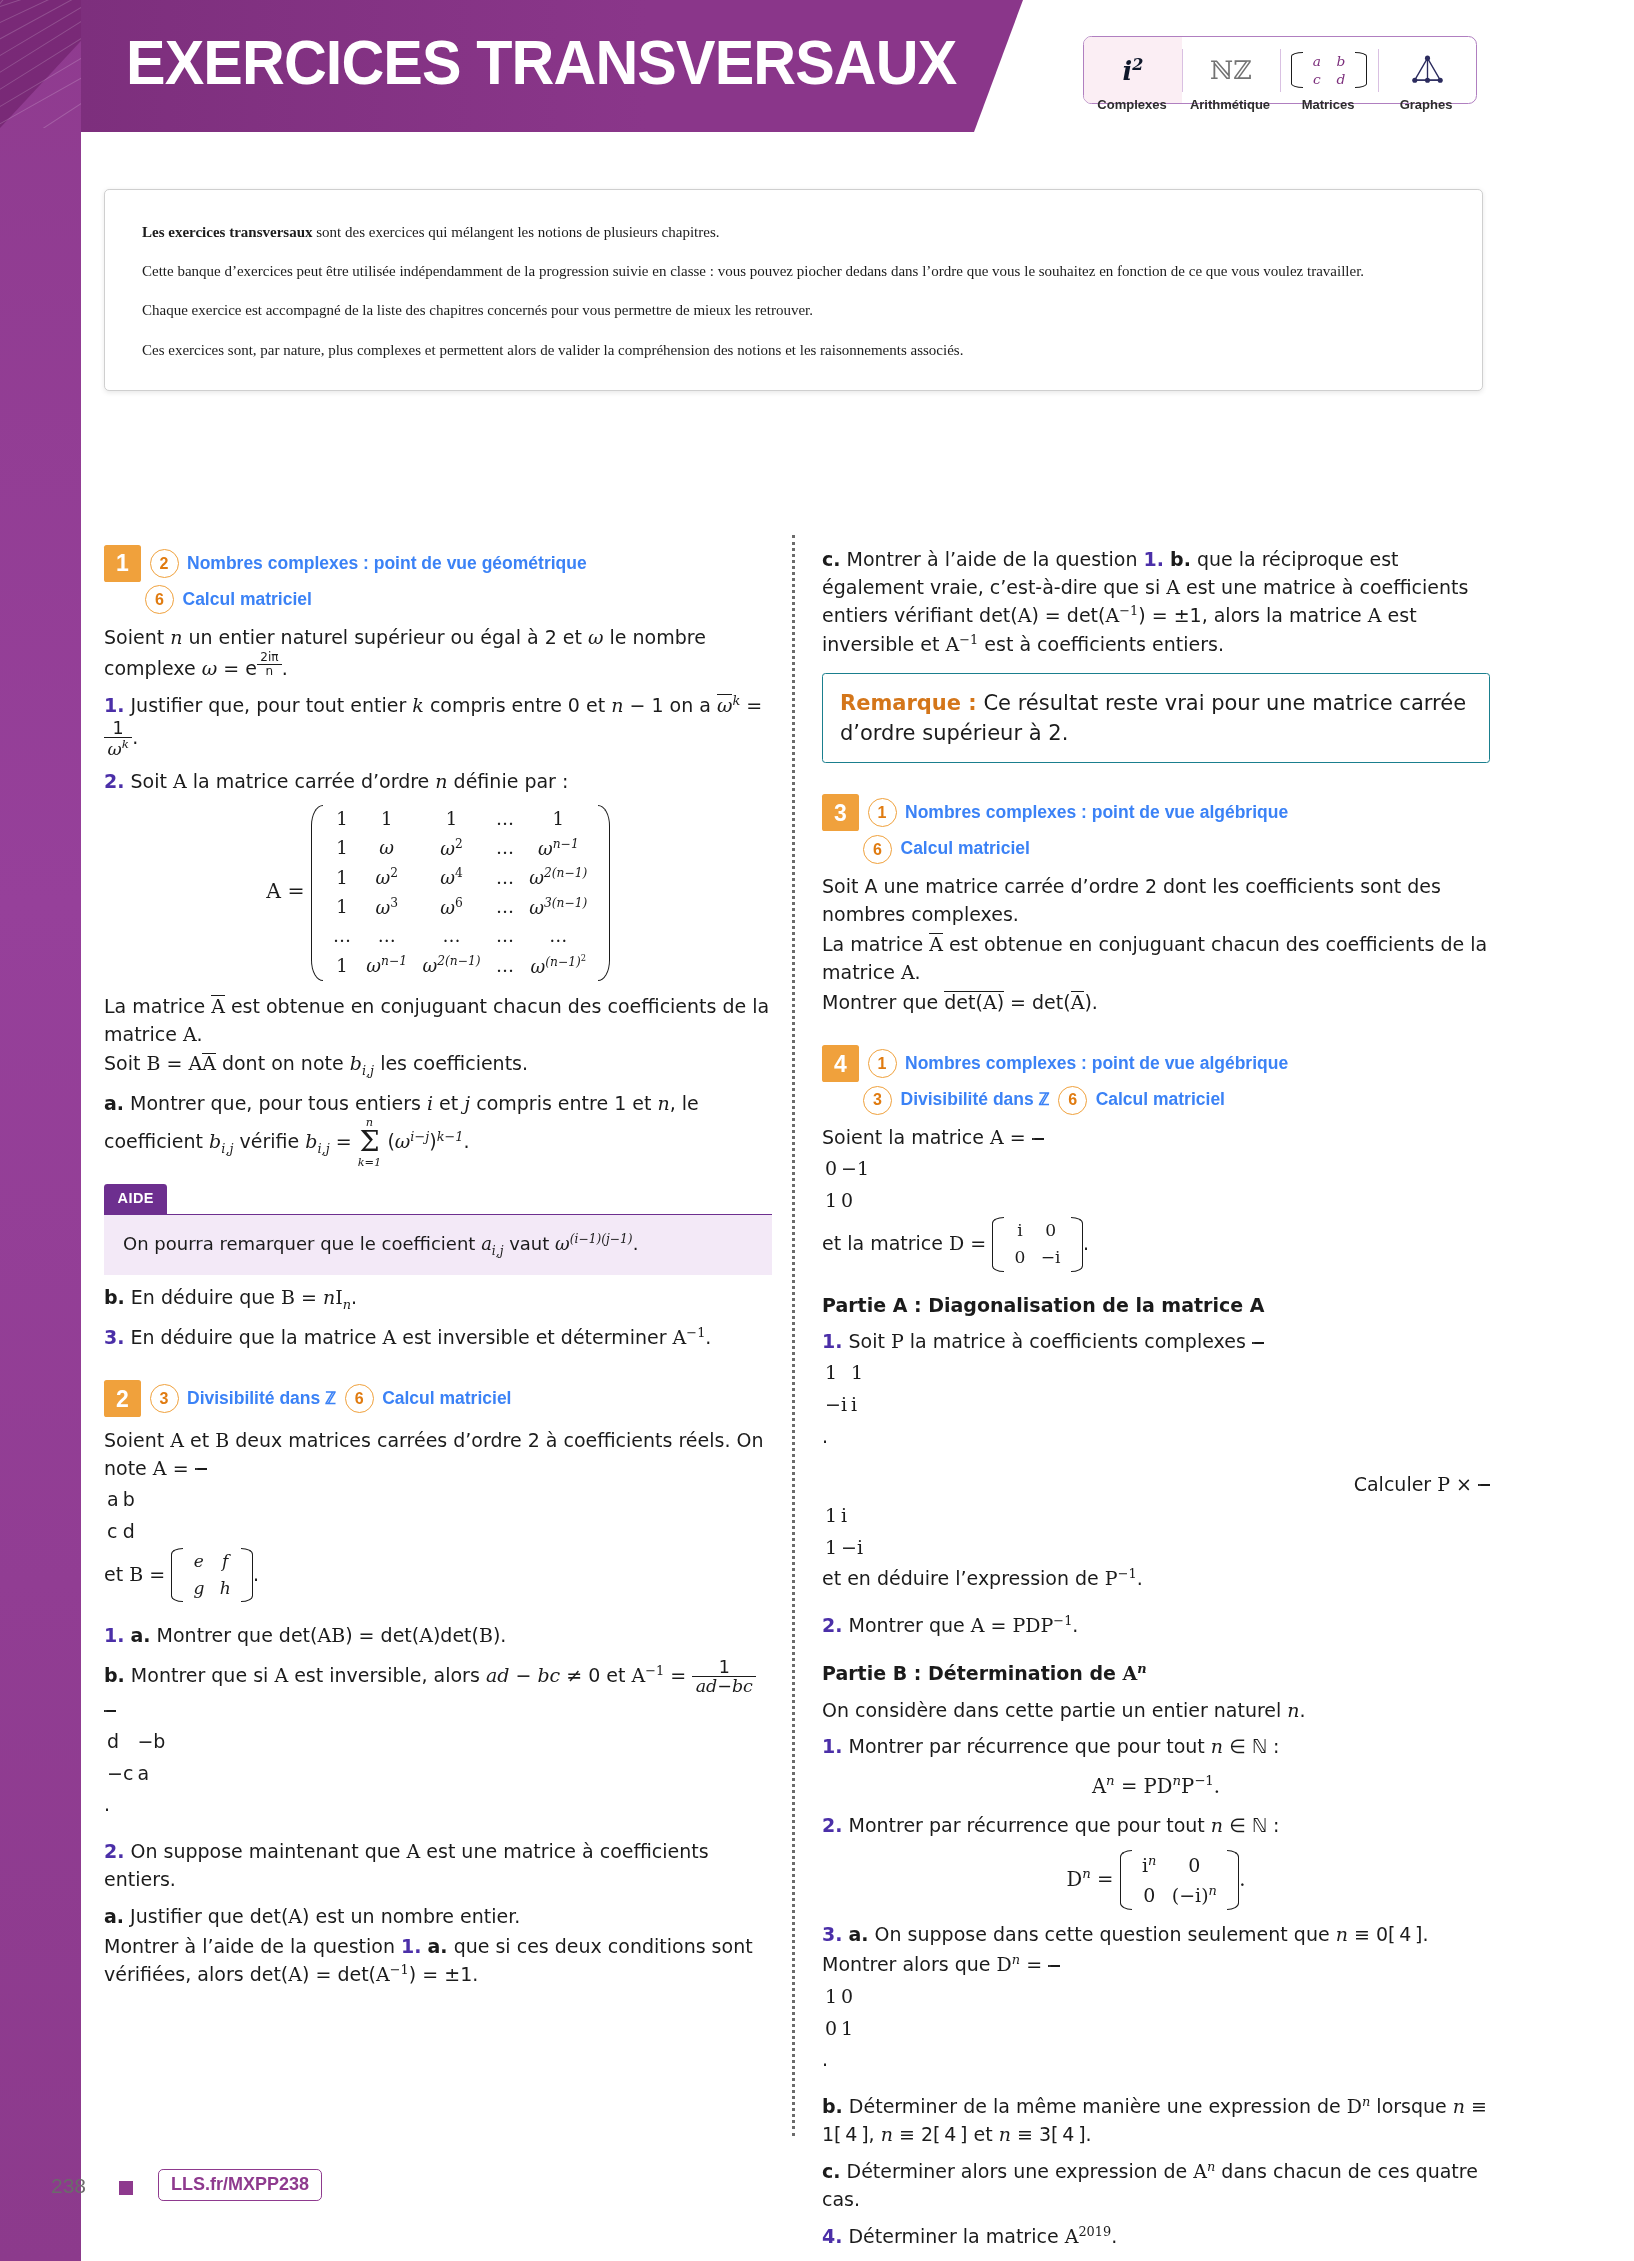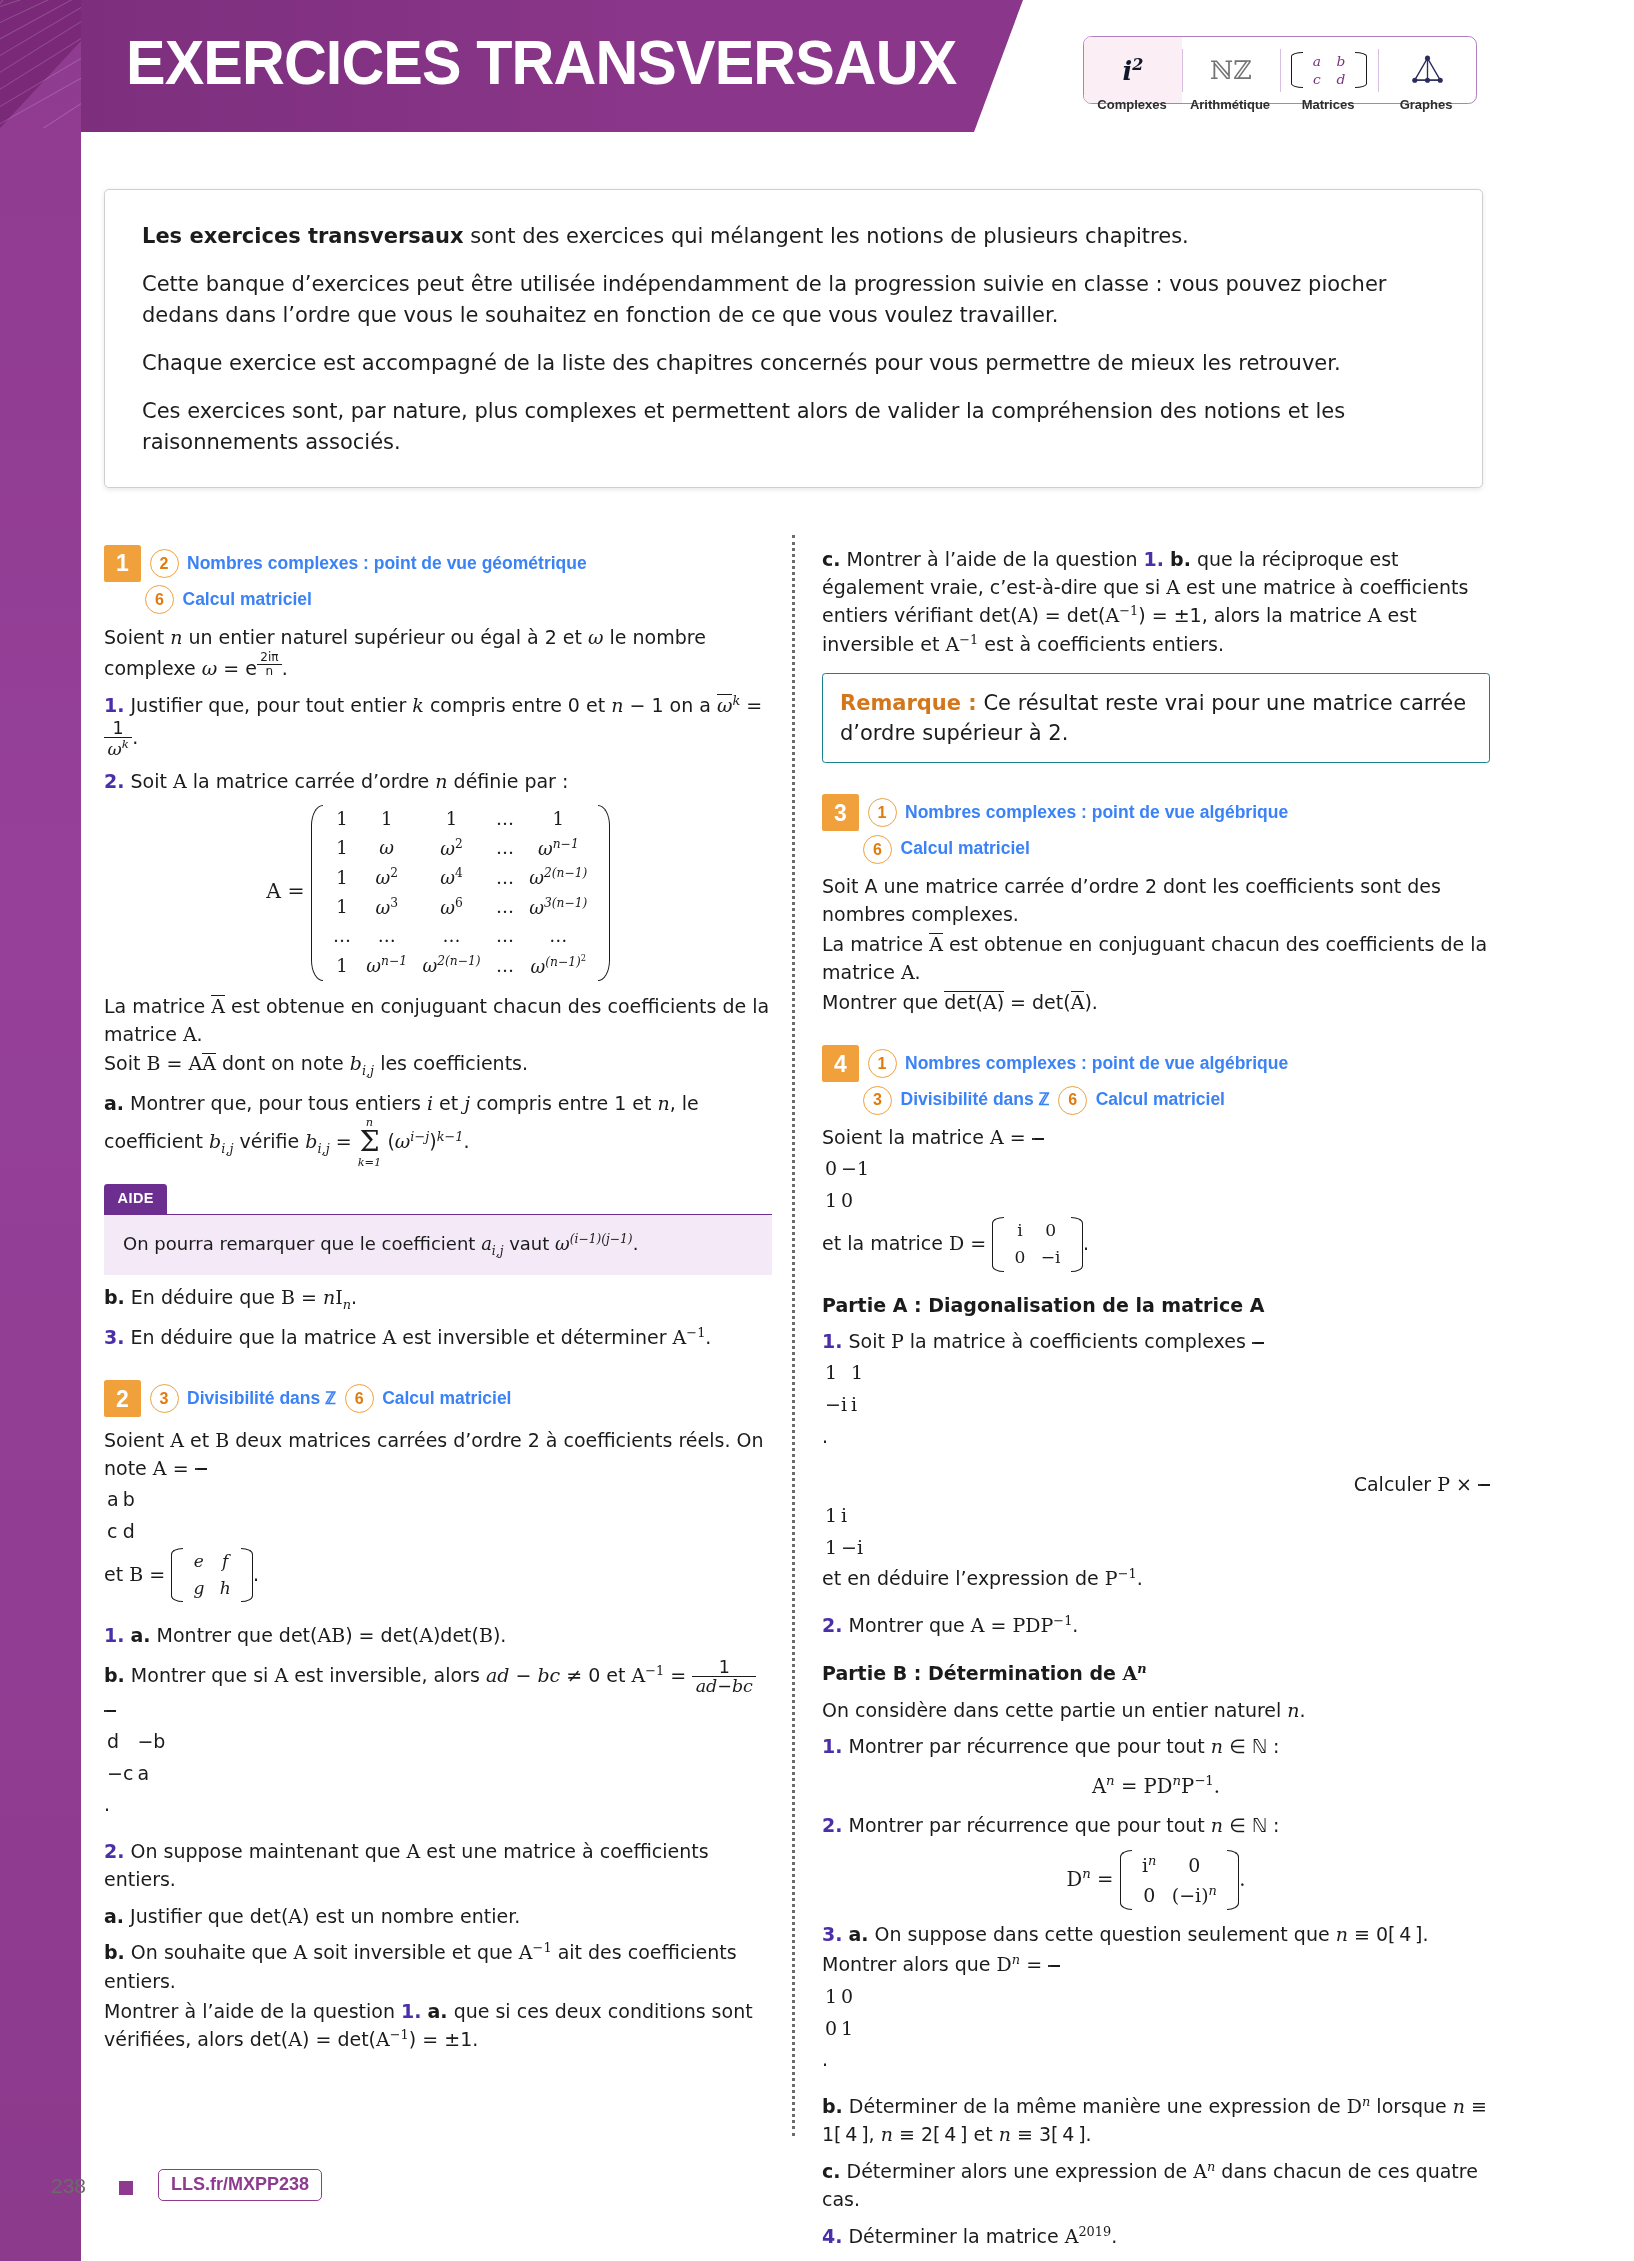--- a/index.html
+++ b/index.html
@@ -124,23 +124,24 @@
     width: 1379px;
     padding: 31px 37px 29px 37px;
     border: 0.9px solid #cfcfcf;
     border-radius: 5.1px;
     background: #fff;
     box-shadow: 0 1.7px 5.1px rgba(0,0,0,.09);
     box-sizing: border-box;
   }
   .intro-box p {
     margin: 0 0 17px 0;
-    font-size: 21px;
+    font-size: 15px;
     line-height: 1.48;
     color: #1c1c1c;
+    font-family: Liberation Serif, serif;
   }
   .intro-box p:last-child { margin-bottom: 0; }
   .intro-box b { font-weight: bold; }
 
   
   .col {
     position: absolute;
     top: 545px;
     width: 668px;
     font-size: 19px;
@@ -572,24 +573,20 @@
     <p></p>
 
     <p class="para">
       <span class="num-b">2.</span>
       On suppose maintenant que <span class="up">A</span> est une matrice à coefficients entiers.
     </p>
     <p class="para">
       <span class="bold">a.</span>
       Justifier que det(<span class="up">A</span>) est un nombre entier.
     </p>
-    <p class="para">
-      <span class="bold">b.</span>
-      On souhaite que <span class="up">A</span> soit inversible et que <span class="up">A</span><sup class="up">−1</sup> ait des coefficients entiers.
-    </p>
     <p class="para" style="margin-top:1.7px;">
       Montrer à l’aide de la question <span class="num-b">1.</span> <span class="bold">a.</span> que si ces deux conditions sont vérifiées, alors det(<span class="up">A</span>) = det(<span class="up">A</span><sup class="up">−1</sup>) = ±1.
     </p>
   </div>
 
   <div class="col col-right">
 
     <p class="para" style="margin-top:0;">
       <span class="bold">c.</span>
       Montrer à l’aide de la question <span class="num-b">1.</span> <span class="bold">b.</span> que la réciproque est également vraie, c’est-à-dire que si

